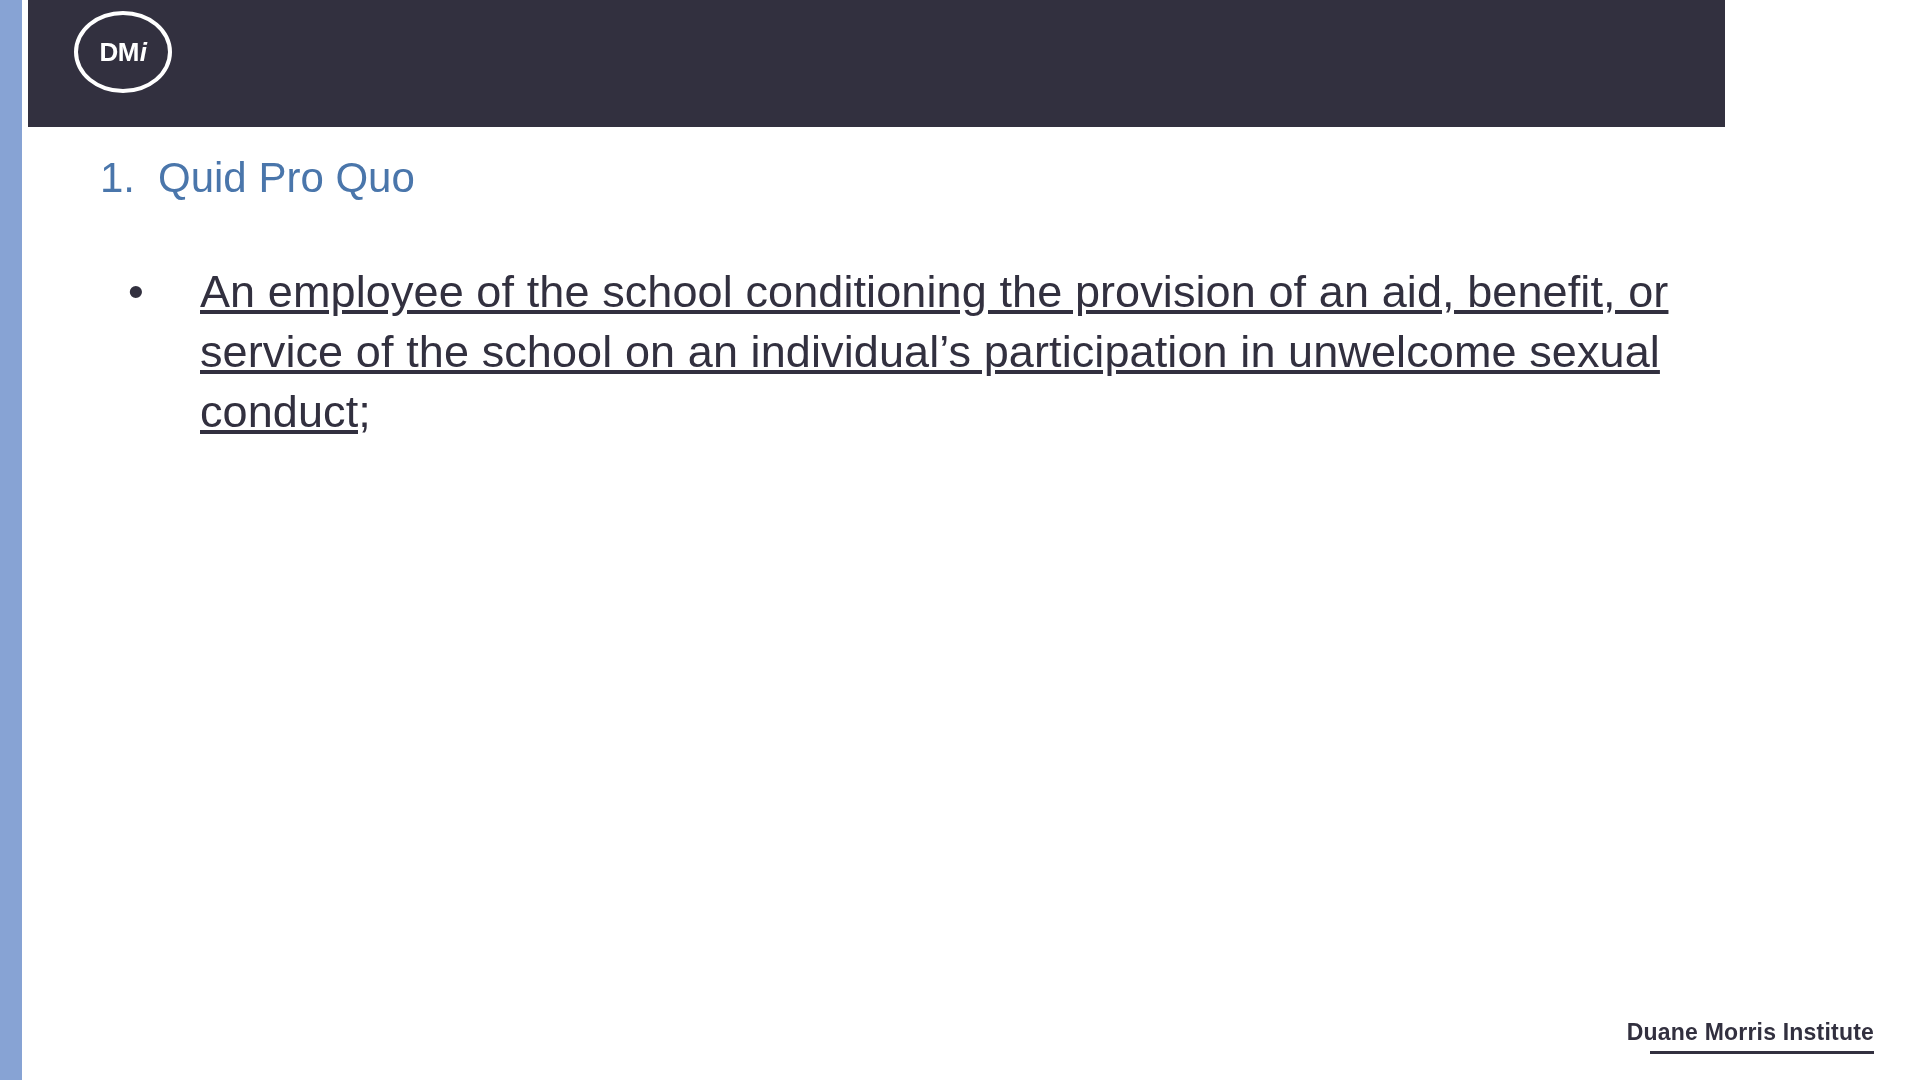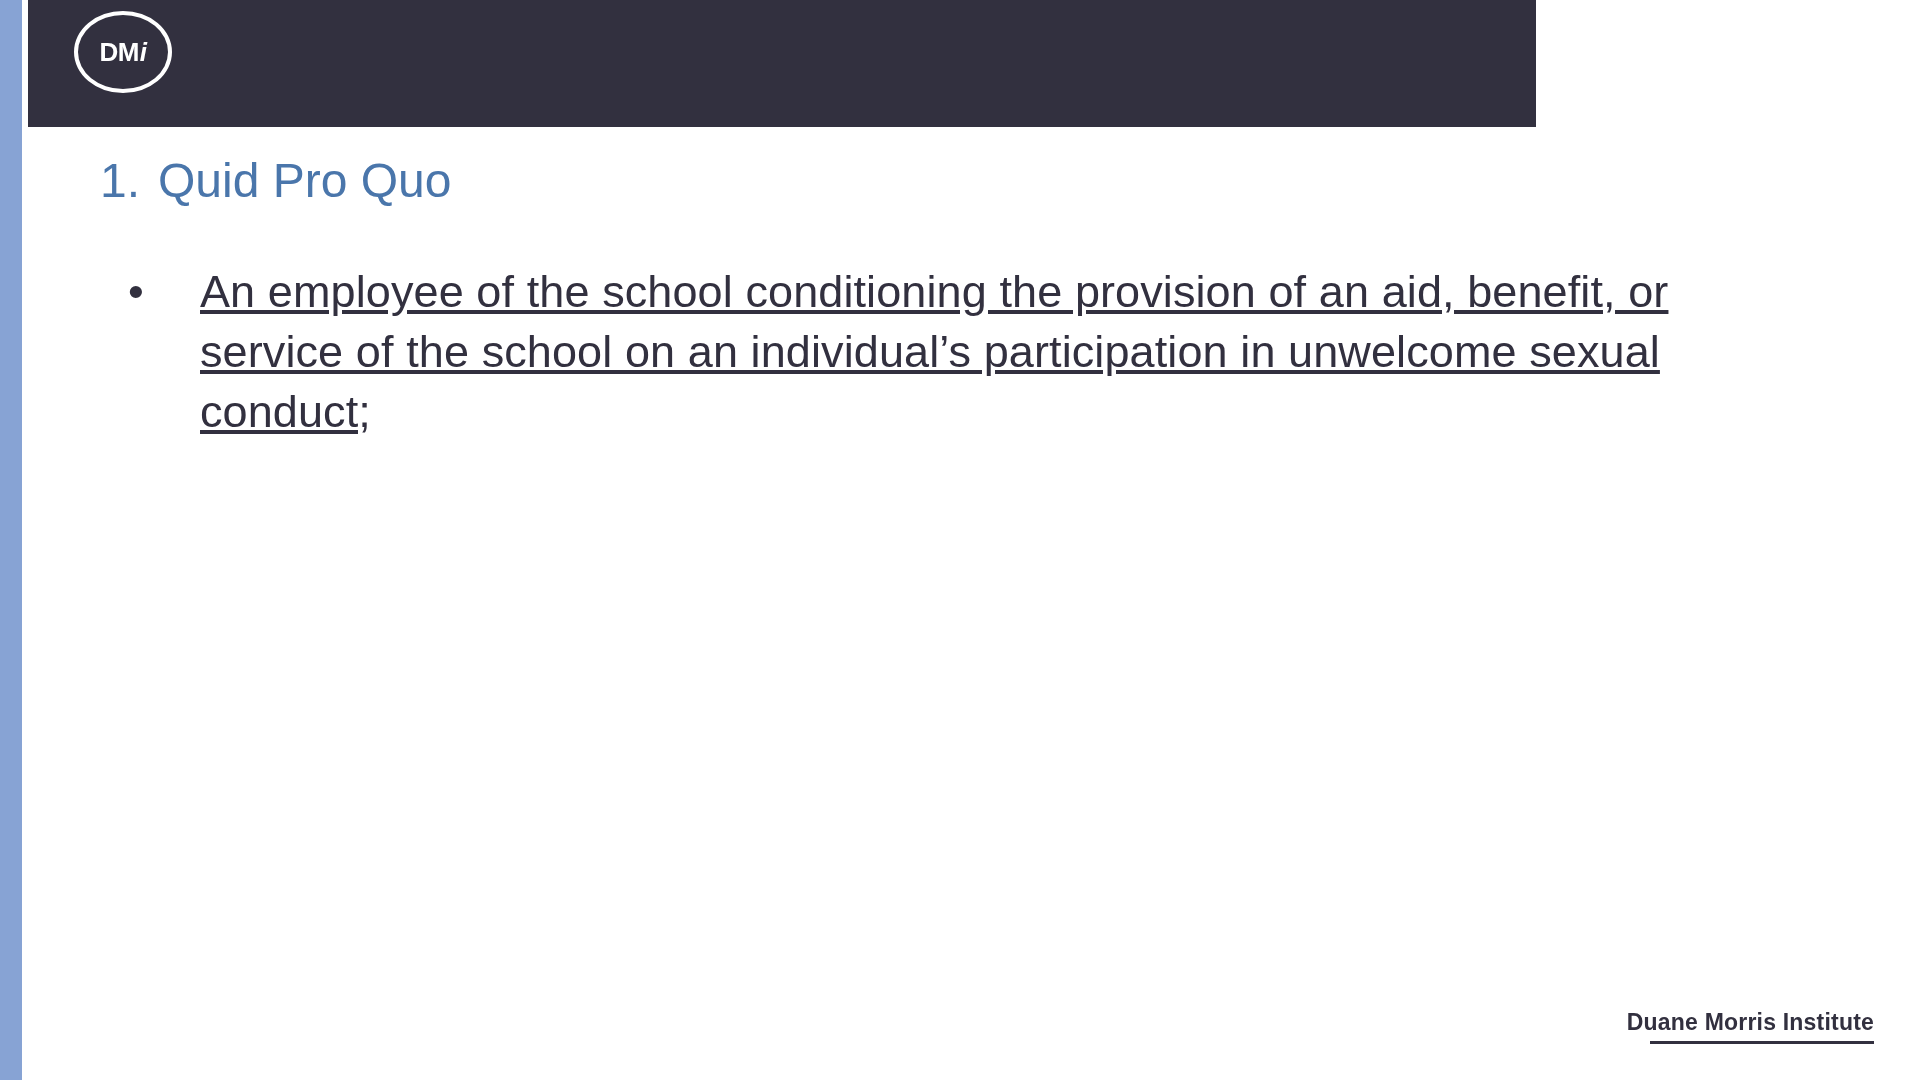--- a/index.html
+++ b/index.html
@@ -39,21 +39,21 @@
     width: 6px;
     height: 1080px;
     background: #ffffff;
   }
 
   
   .header-bar {
     position: absolute;
     left: 28px;
     top: 0;
-    width: 1508px;
+    width: 1697px;
     height: 127px;
     background: #32303f;
   }
 
   
   .logo {
     position: absolute;
     left: 46px;
     top: 11px;
     width: 98px;
@@ -101,21 +101,21 @@
     height: 953px;
   }
 
   .slide-title {
     position: absolute;
     left: 72px;
     top: 27px;
     color: #4a76ab;
     font-family: "Liberation Sans", sans-serif;
     font-weight: normal;
-    font-size: 48px;
+    font-size: 42px;
     line-height: 1.12;
     white-space: nowrap;
     letter-spacing: 0px;
   }
   .slide-title .title-num {
     display: inline-block;
     min-width: 58px;
   }
 
   .bullet-list {
@@ -149,21 +149,21 @@
   .bullet-text {
     display: block;
     max-width: 1590px;
     text-decoration: underline;
   }
 
   
   .footer {
     position: absolute;
     right: 46px;
-    bottom: 36px;
+    bottom: 26px;
     text-align: center;
   }
   .footer-label {
     display: inline-block;
     color: #32303f;
     font-family: "Liberation Sans", sans-serif;
     font-weight: bold;
     font-size: 23px;
     letter-spacing: 0.2px;
     padding-bottom: 7px;

